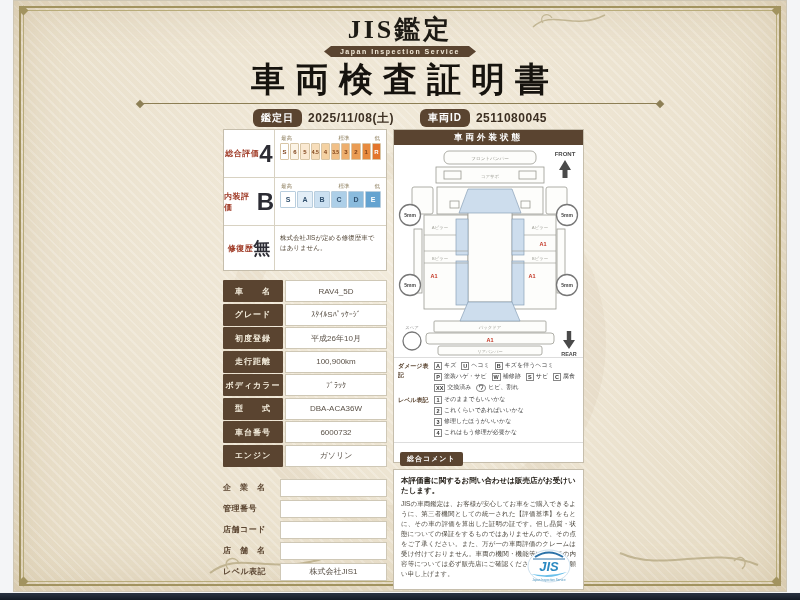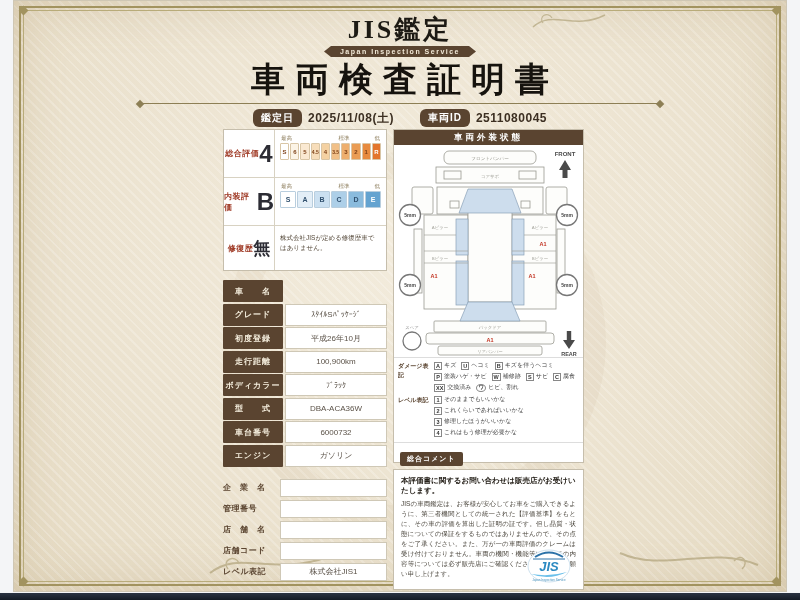--- a/index.html
+++ b/index.html
@@ -193,20 +193,21 @@
         <span class="k">修復歴</span>
         <span class="v small">無</span>
       </div>
       <div class="repair-note">株式会社JISが定める修復歴車ではありません。</div>
     </div>
   </div>
 
   <div class="spec-table">
     <div class="trow">
         <span class="tlabel">車　　名</span>
+        <span class="tvalue">RAV4_5D</span>
       </div>
     <div class="trow">
         <span class="tlabel">グレード</span>
         <span class="tvalue">ｽﾀｲﾙSﾊﾟｯｹｰｼﾞ</span>
       </div>
     <div class="trow">
         <span class="tlabel">初度登録</span>
         <span class="tvalue">平成26年10月</span>
       </div>
     <div class="trow">
@@ -234,25 +235,25 @@
   <div class="dealer-table">
     <div class="drow">
         <span class="dlabel">企　業　名</span>
         <span class="dvalue"></span>
       </div>
     <div class="drow">
         <span class="dlabel">管理番号</span>
         <span class="dvalue"></span>
       </div>
     <div class="drow">
+        <span class="dlabel">店舗コード</span>
+        <span class="dvalue"></span>
+      </div>
+    <div class="drow">
         <span class="dlabel">店　舗　名</span>
-        <span class="dvalue"></span>
-      </div>
-    <div class="drow">
-        <span class="dlabel">店舗コード</span>
         <span class="dvalue"></span>
       </div>
     <div class="drow">
         <span class="dlabel">レベル表記</span>
         <span class="dvalue">株式会社JIS1</span>
       </div>
   </div>
 
   <div class="ext-card">
     <div class="ext-header">車両外装状態</div>

